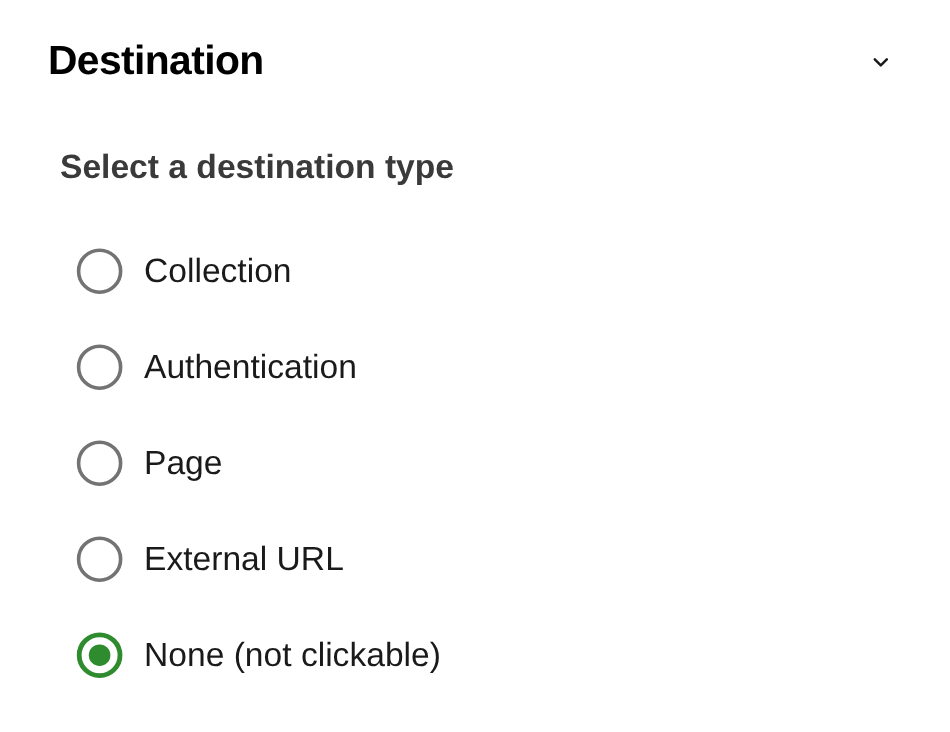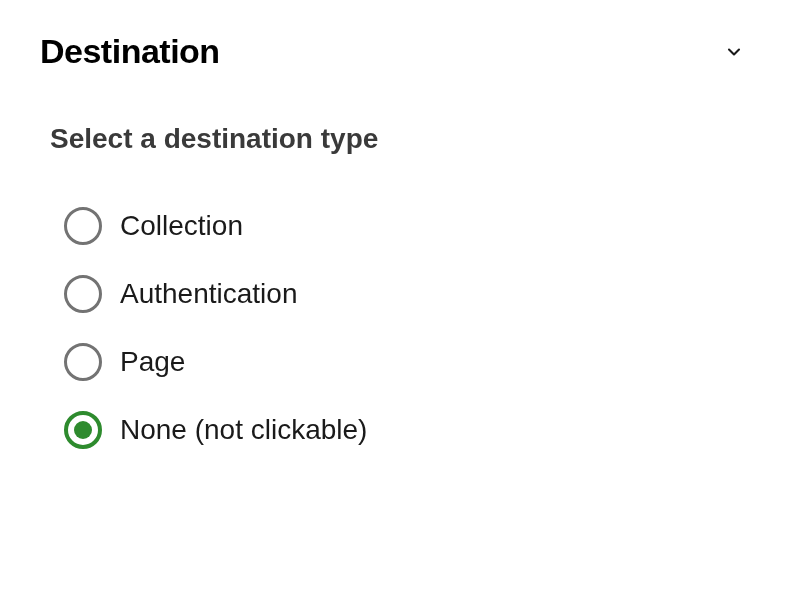--- a/index.html
+++ b/index.html
@@ -36,21 +36,21 @@
     .subtitle {
       font-size: 28px;
       font-weight: 700;
       color: #3a3a3a;
       margin-bottom: 52px;
       margin-left: 10px;
     }
     .radio-group {
       display: flex;
       flex-direction: column;
-      gap: 30px;
+      gap: 42px;
       margin-left: 24px;
     }
     .radio-item {
       display: flex;
       align-items: center;
       gap: 18px;
       cursor: pointer;
     }
     .radio-circle {
       width: 38px;
@@ -100,20 +100,24 @@
   <label class="radio-item">
     <span class="radio-circle"></span>
     <span class="radio-label">Authentication</span>
   </label>
 
   <label class="radio-item">
     <span class="radio-circle"></span>
     <span class="radio-label">Page</span>
   </label>
 
+  <label class="radio-item">
+    <span class="radio-circle"></span>
+    <span class="radio-label">External URL</span>
+  </label>
 
   <label class="radio-item">
     <span class="radio-circle selected">
       <span class="radio-inner"></span>
     </span>
     <span class="radio-label">None (not clickable)</span>
   </label>
 
 </div>
 

